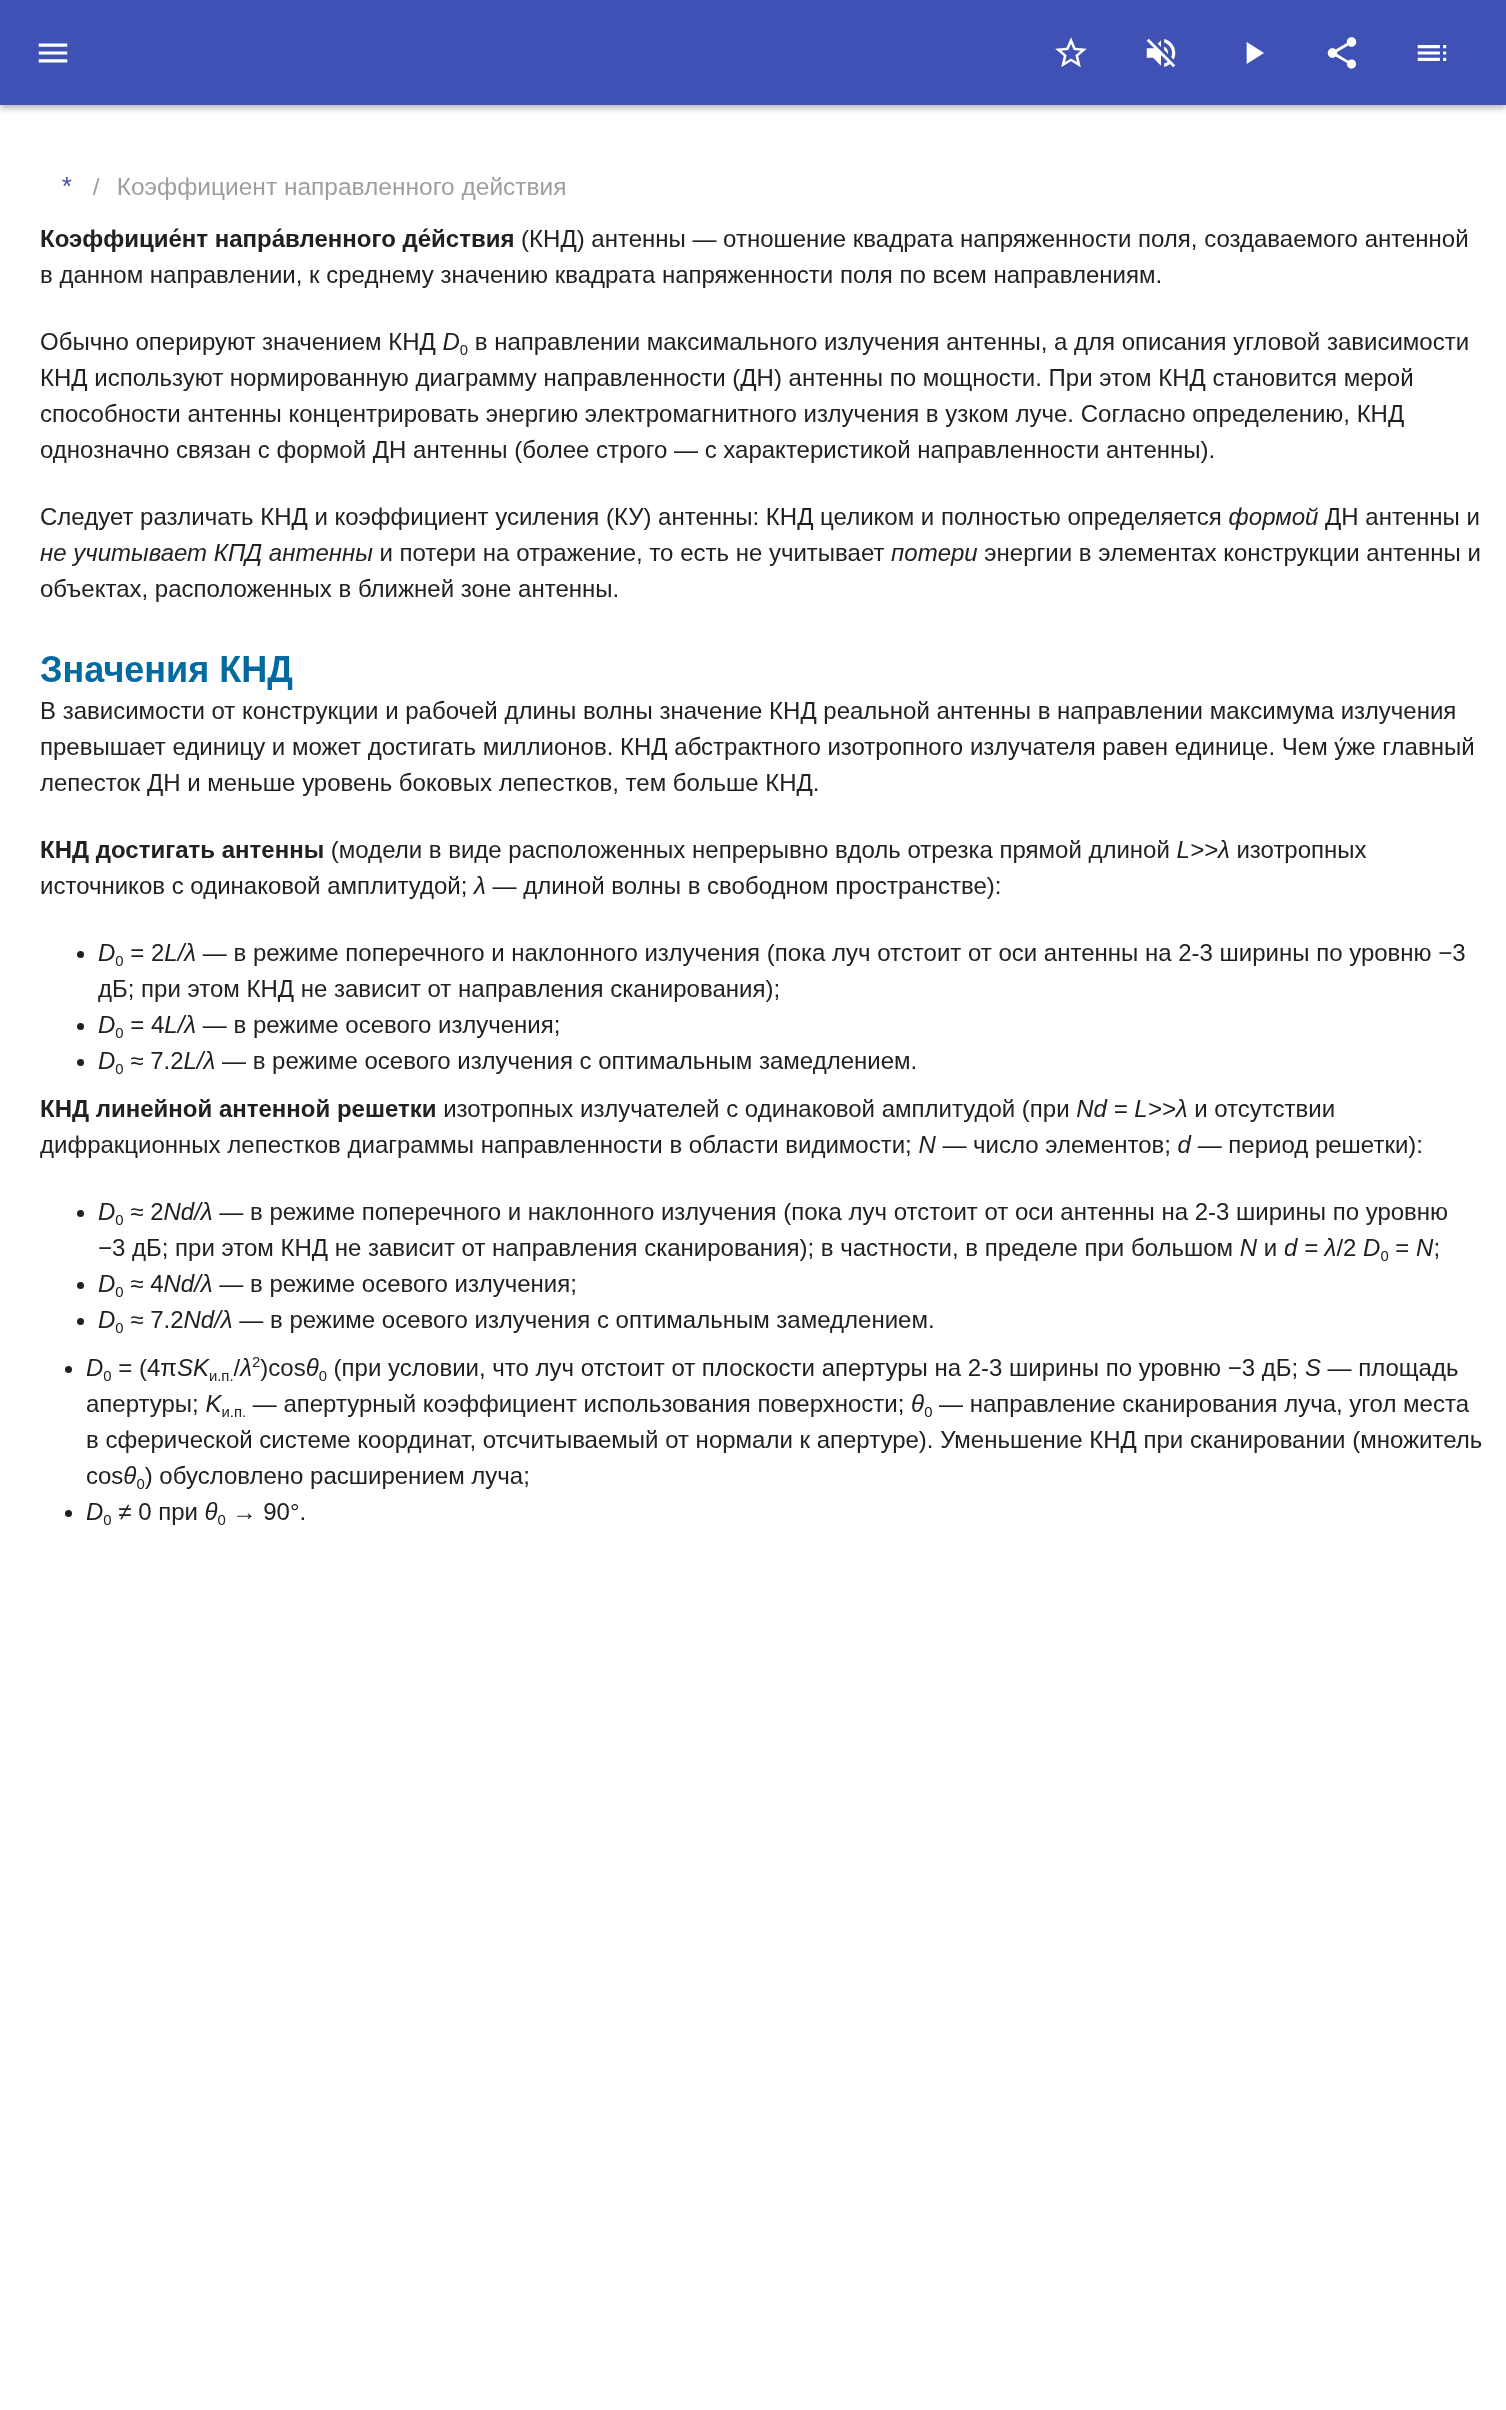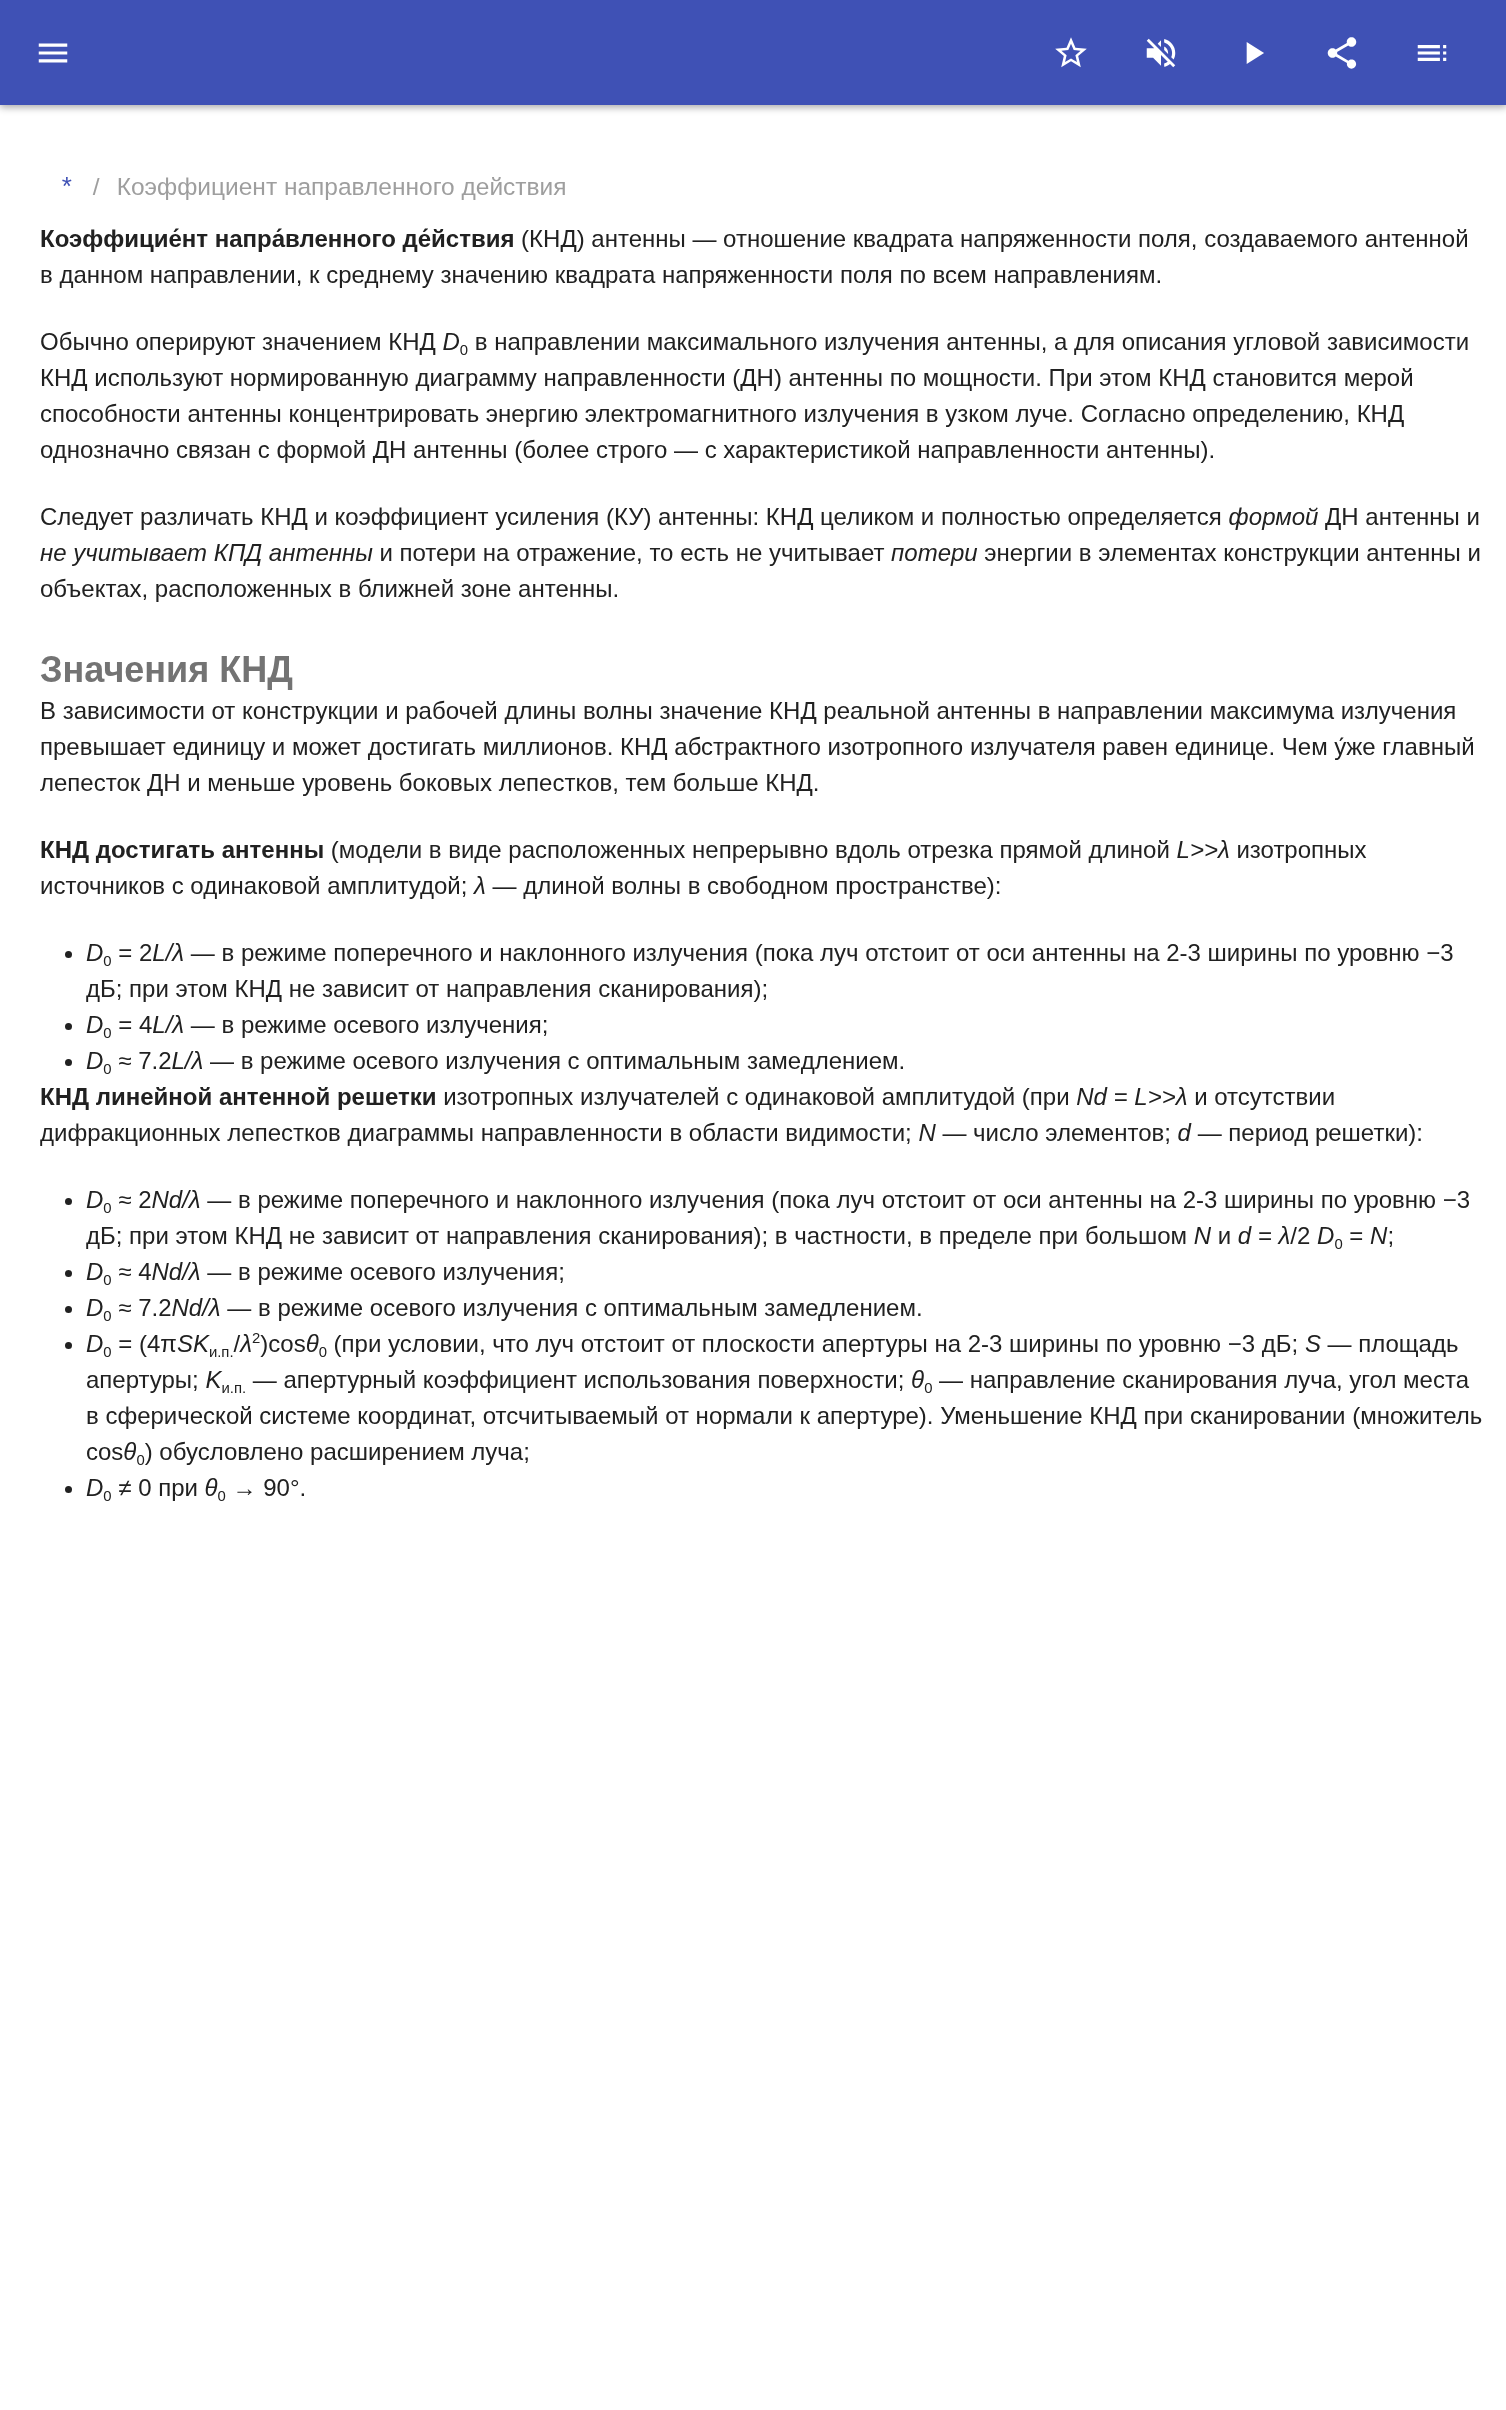--- a/index.html
+++ b/index.html
@@ -25,26 +25,26 @@
   }
   .breadcrumb {
     margin-top: 62px; margin-left: 21.7px; font-size: 24.5px; color: #9e9e9e;
     height: 38px; line-height: 38px;
   }
   .breadcrumb .home { color: #3f51b5; font-size: 26px; text-decoration: none; }
   .breadcrumb .sep { margin: 0 17px 0 21px; color: #9e9e9e; }
   p { margin: 0 0 31px 0; }
   p.first { margin-top: 16px; }
   h2 {
-    font-size: 36px; font-weight: bold; margin: 41px 0 0 0; line-height: 43px; color: #737373;
+    font-size: 36px; font-weight: bold; margin: 41px 0 0 0; line-height: 43px; color: #0369a1;
   }
   h2 + p { margin-top: 1.9px; }
   ul { margin: 0; padding-left: 46px; list-style: disc; }
   ul li { padding-left: 0; }
-  .tight { margin: 0; }
+  .tight { margin: 12px; }
   i { font-style: italic; }
   sub { font-size: 62%; vertical-align: -4.7px; line-height: 0; }
   sup { font-size: 62%; vertical-align: 9.4px; line-height: 0; }
   a.link { color: #3f51b5; text-decoration: underline; }
   b { font-weight: bold; }
 </style>
 </head>
 <body>
 
 <div class="appbar">

